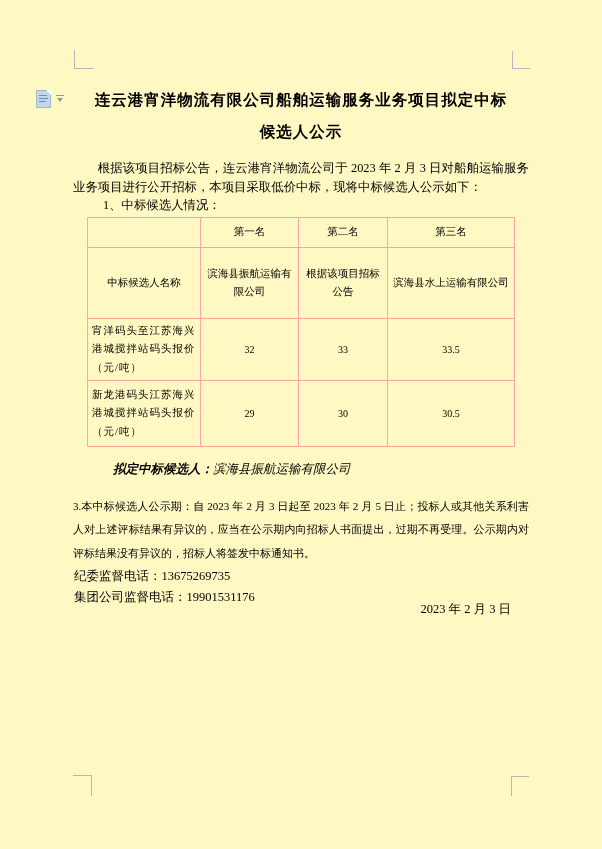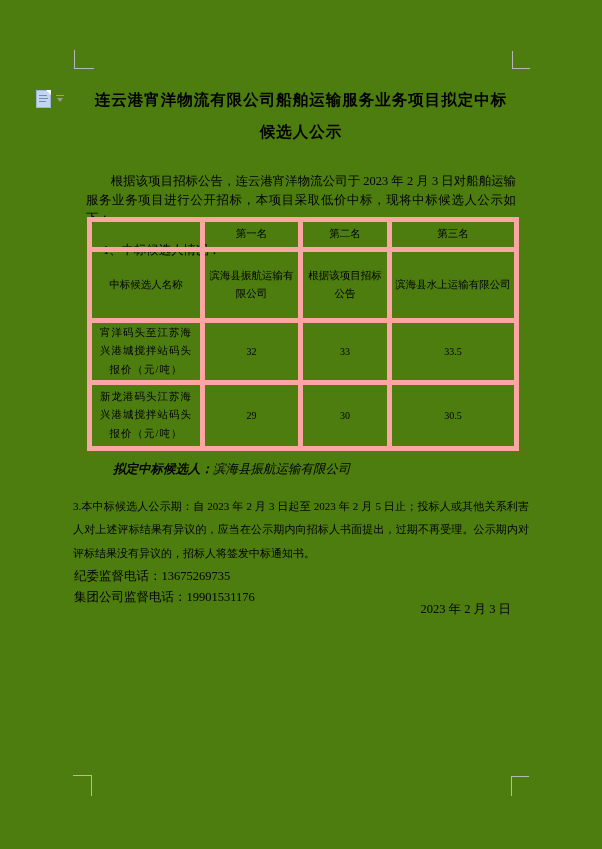--- a/index.html
+++ b/index.html
@@ -1,19 +1,19 @@
 <!DOCTYPE html>
 <html><head>
 <meta charset="utf-8">
 <style>
   html,body{margin:0;padding:0;background:#ffffff;}
   .page{
     position:relative;
     width:602px;height:849px;
-    background:#4d7c0f;
+    background:#fef9c3;
     overflow:hidden;
     font-family:"Liberation Serif","DejaVu Serif",serif;
     color:#000;
   }
   
   .mark{position:absolute;}
   .mark-tl{left:74px;top:50px;width:19px;height:18px;border-left:1px solid #b7b7b7;border-bottom:1px solid #b7b7b7;}
   .mark-tr{left:512px;top:51px;width:17px;height:17px;border-left:1px solid #b7b7b7;border-bottom:1px solid #b7b7b7;}
   .mark-bl{left:73px;top:775px;width:18px;height:20px;border-right:1px solid #b7b7b7;border-top:1px solid #b7b7b7;}
   .mark-br{left:511px;top:776px;width:17px;height:19px;border-left:1px solid #b7b7b7;border-top:1px solid #b7b7b7;}
@@ -45,34 +45,34 @@
   
   .title{
     position:absolute;left:73px;top:84px;width:456px;
     text-align:center;font-weight:bold;font-size:15.5px;line-height:32px;
     letter-spacing:1px;
   }
   .intro{
     position:absolute;left:73px;top:159px;width:456px;
     font-size:12.4px;line-height:18.5px;
   }
-  .intro .p{margin:13px;text-align:justify;text-indent:2em;}
+  .intro .p{margin:0;text-align:justify;text-indent:2em;}
   .intro .item{margin:0;padding-left:30px;}
 
   table.bidtable{
     position:absolute;left:87px;top:217px;
     border-collapse:collapse;table-layout:fixed;
     font-size:10.5px;line-height:1.75;
   }
   table.bidtable td{
-    border:5px solid #fca5a5;
+    border:1px solid #fca5a5;
     text-align:center;vertical-align:middle;
     padding:1px 3px;overflow:hidden;
   }
-  table.bidtable td.rowlabel-left{text-align:center;padding:1px 4px;letter-spacing:1px;}
+  table.bidtable td.rowlabel-left{text-align:left;padding:1px 4px;letter-spacing:1px;}
   table.bidtable td.num{font-size:10px;}
 
   .proposed{
     position:absolute;left:73px;top:461px;width:456px;
     font-size:12.5px;padding-left:40px;box-sizing:border-box;font-style:italic;
   }
   .proposed .lbl{font-weight:bold;}
 
   .notice{
     position:absolute;left:73px;top:495px;width:456px;

